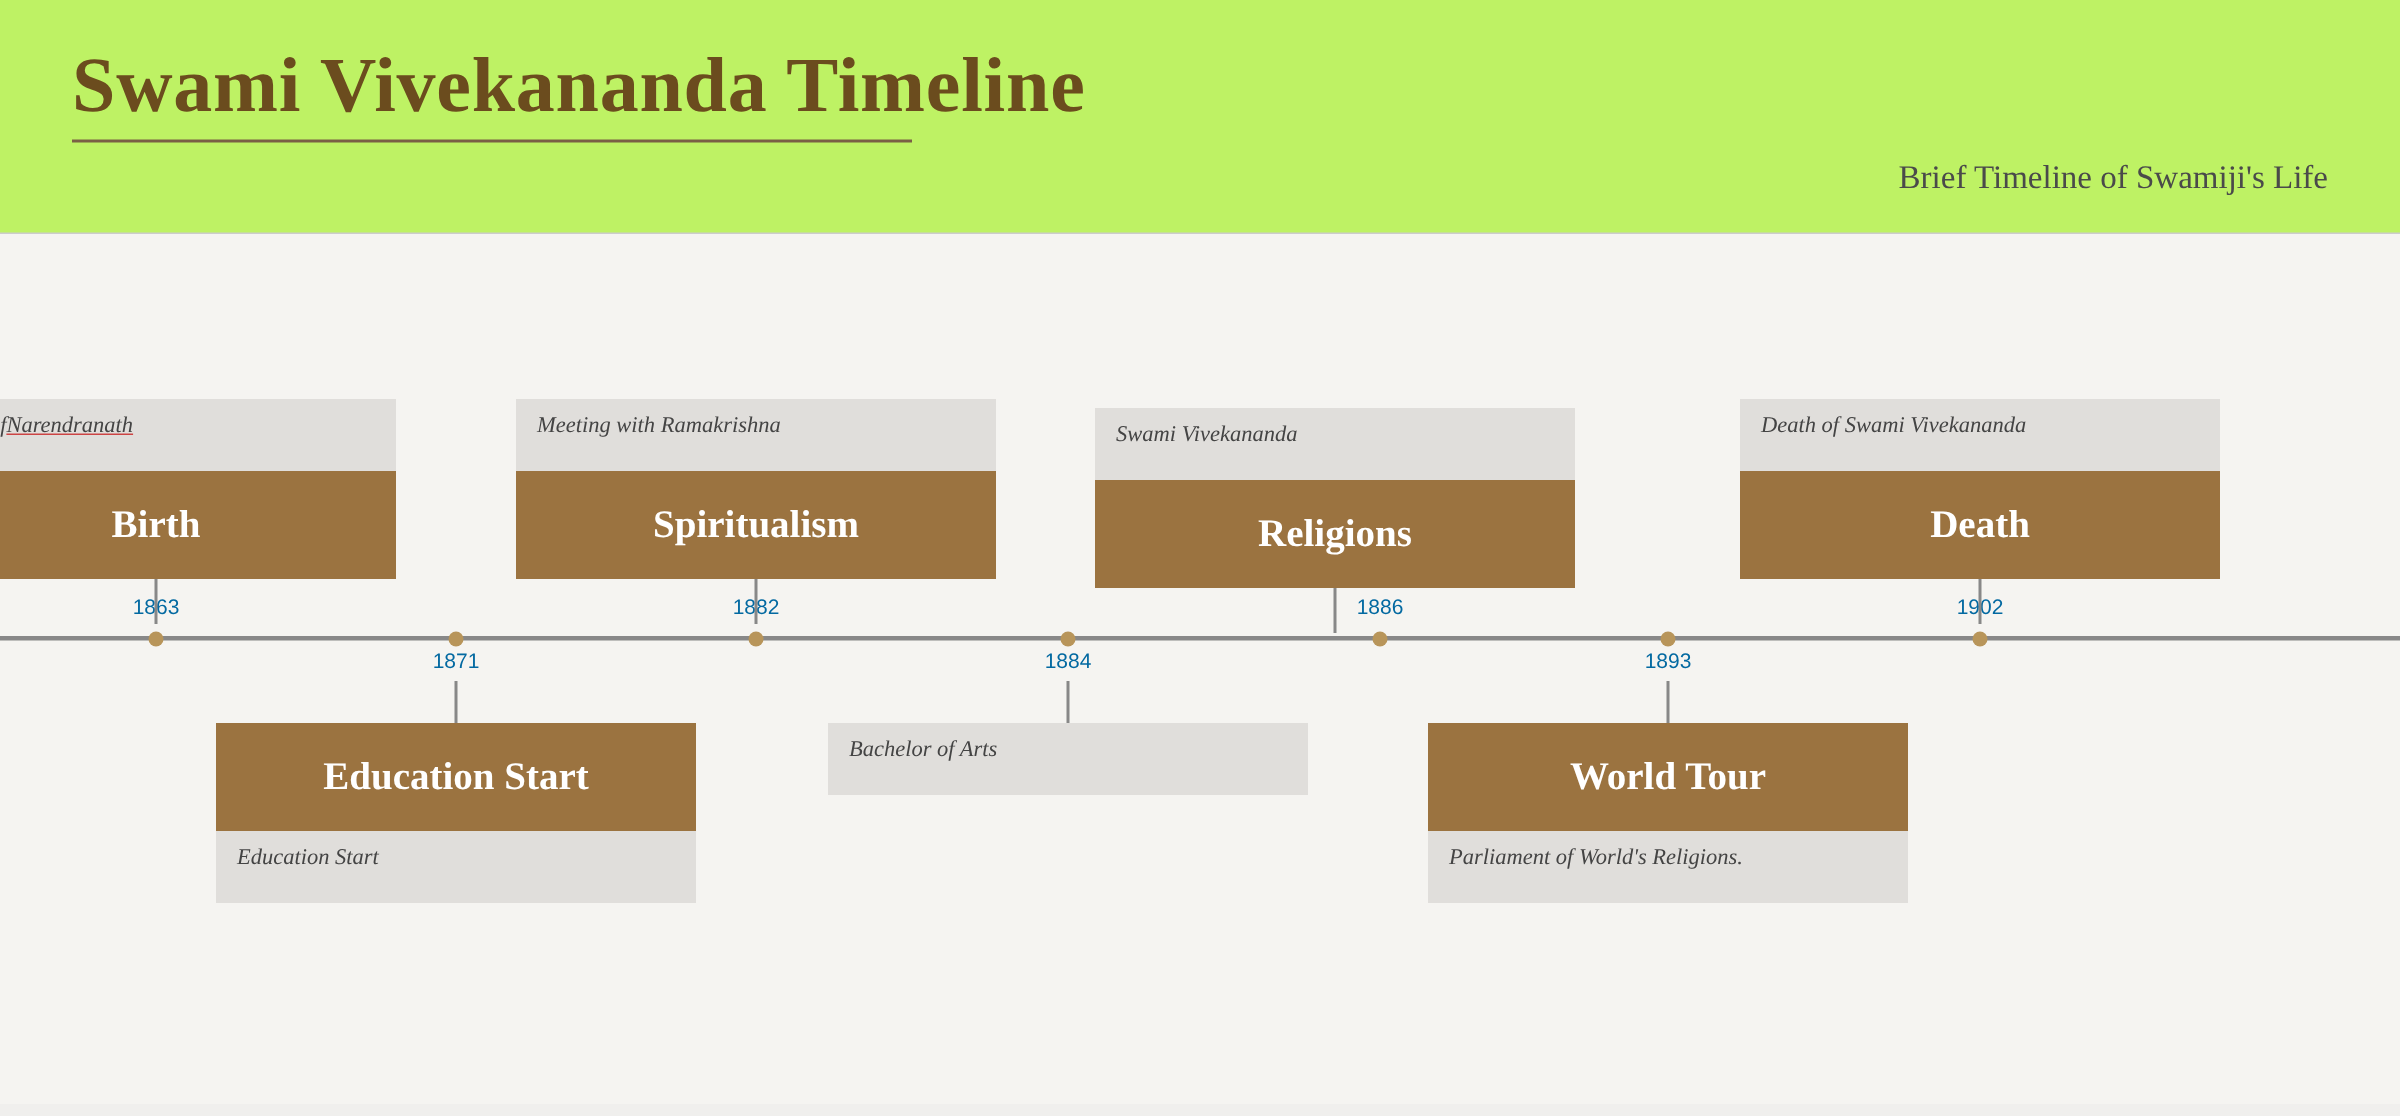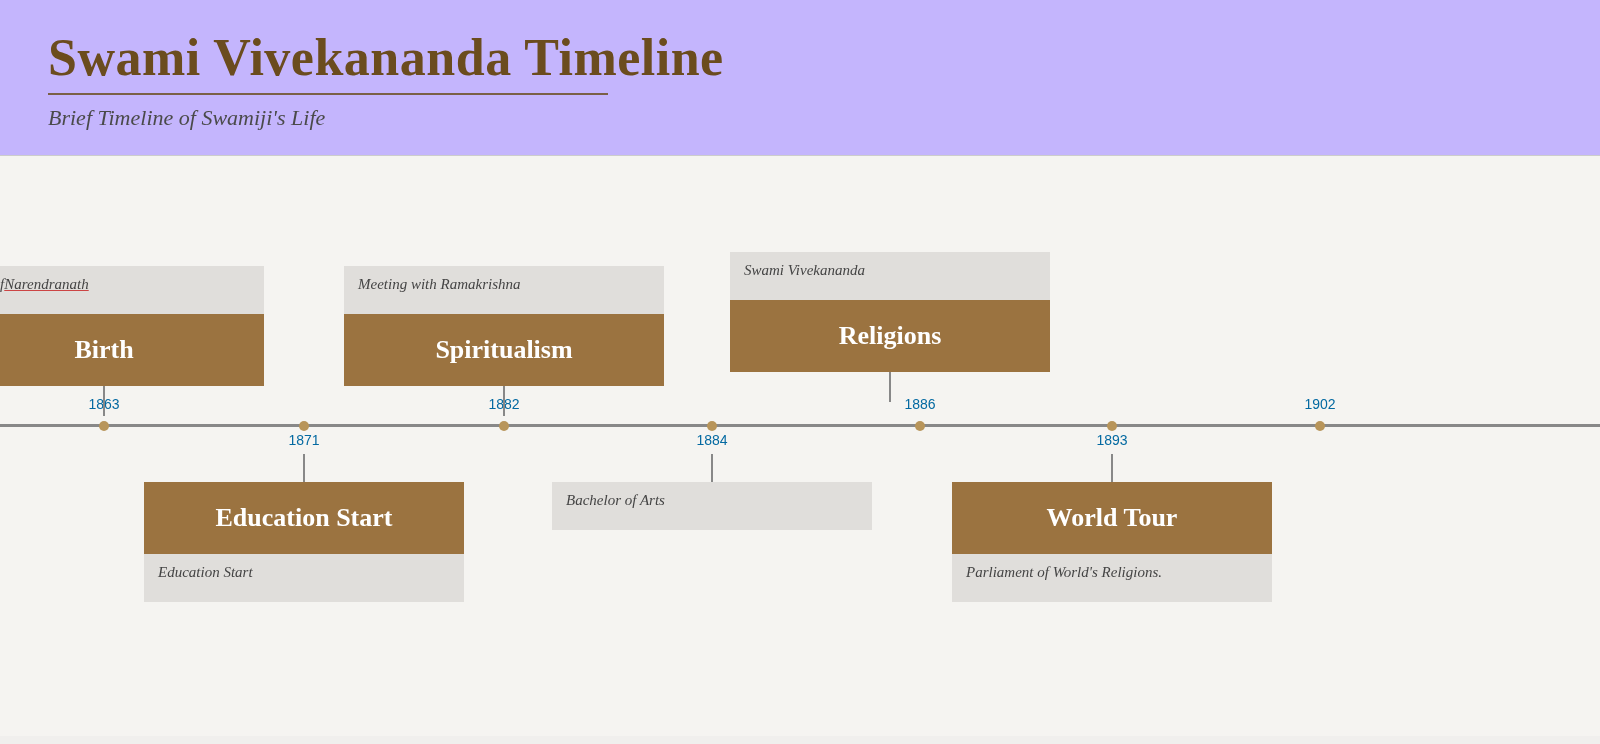--- a/index.html
+++ b/index.html
@@ -4,21 +4,21 @@
   <style>
     * { box-sizing: border-box; margin: 0; padding: 0; }
     body {
       background: #f0efed;
       font-family: Georgia, 'Times New Roman', serif;
       min-height: 744px;
       width: 1600px;
     }
 
     .header-section {
-      background: #c4b5fd;
+      background: #bef264;
       padding: 28px 48px 24px 48px;
       border-bottom: 1px solid #ccc;
     }
 
     .main-title {
       font-size: 52px;
       font-weight: bold;
       color: #6b4c1e;
       letter-spacing: 0.5px;
       margin-bottom: 6px;
@@ -26,22 +26,22 @@
 
     .divider-line {
       border: none;
       border-top: 2px solid #7a6045;
       width: 560px;
       margin-bottom: 10px;
     }
 
     .subtitle {
       font-size: 22px;
-      font-style: italic;
       color: #4a4a4a;
+      text-align: right;
     }
 
     .timeline-area {
       background: #f5f4f1;
       padding: 40px 20px 60px 20px;
       position: relative;
       min-height: 580px;
     }
 
     
@@ -152,27 +152,32 @@
     </div>
     <div class="dot" style="left: 504px;"></div>
     <div class="year-label-top" style="left: 504px;">1882</div>
     <div style="position: absolute; left: 344px; top: 110px; display: flex; flex-direction: column; align-items: center; width: 320px; justify-content: space-between;">
       <div class="event-tooltip">Meeting with Ramakrishna</div>
       <div class="event-label">Spiritualism</div>
       <div class="vline-top" style="height: 30px;"></div>
     </div>
     <div class="dot" style="left: 920px;"></div>
     <div class="year-label-top" style="left: 920px;">1886</div>
-    <div style="position: absolute; left: 760px; top: 96px; display: flex; flex-direction: column; align-items: center; width: 260px;">
+    <div style="position: absolute; left: 760px; top: 116px; display: flex; flex-direction: column; align-items: center; width: 260px;">
       <div class="event-tooltip">Swami Vivekananda</div>
       <div class="event-label">Religions</div>
       <div class="vline-top" style="height: 30px;"></div>
     </div>
     <div class="dot" style="left: 1320px;"></div>
     <div class="year-label-top" style="left: 1320px;">1902</div>
+    <div style="position: absolute; left: 1160px; top: 110px; display: flex; flex-direction: column; align-items: center; width: 320px;">
+      <div class="event-tooltip">Death of Swami Vivekananda</div>
+      <div class="event-label">Death</div>
+      <div class="vline-top" style="height: 30px;"></div>
+    </div>
     <div class="dot" style="left: 304px;"></div>
     <div class="year-label-bottom" style="left: 304px;">1871</div>
     <div style="position: absolute; left: 144px; top: 298px; display: flex; flex-direction: column; align-items: center; width: 320px;">
       <div class="vline-bottom" style="height: 28px;"></div>
       <div class="event-label">Education Start</div>
       <div class="bottom-tooltip">Education Start</div>
     </div>
     <div class="dot" style="left: 712px;"></div>
     <div class="year-label-bottom" style="left: 712px;">1884</div>
     <div style="position: absolute; left: 552px; top: 298px; display: flex; flex-direction: column; align-items: center; width: 320px;">

